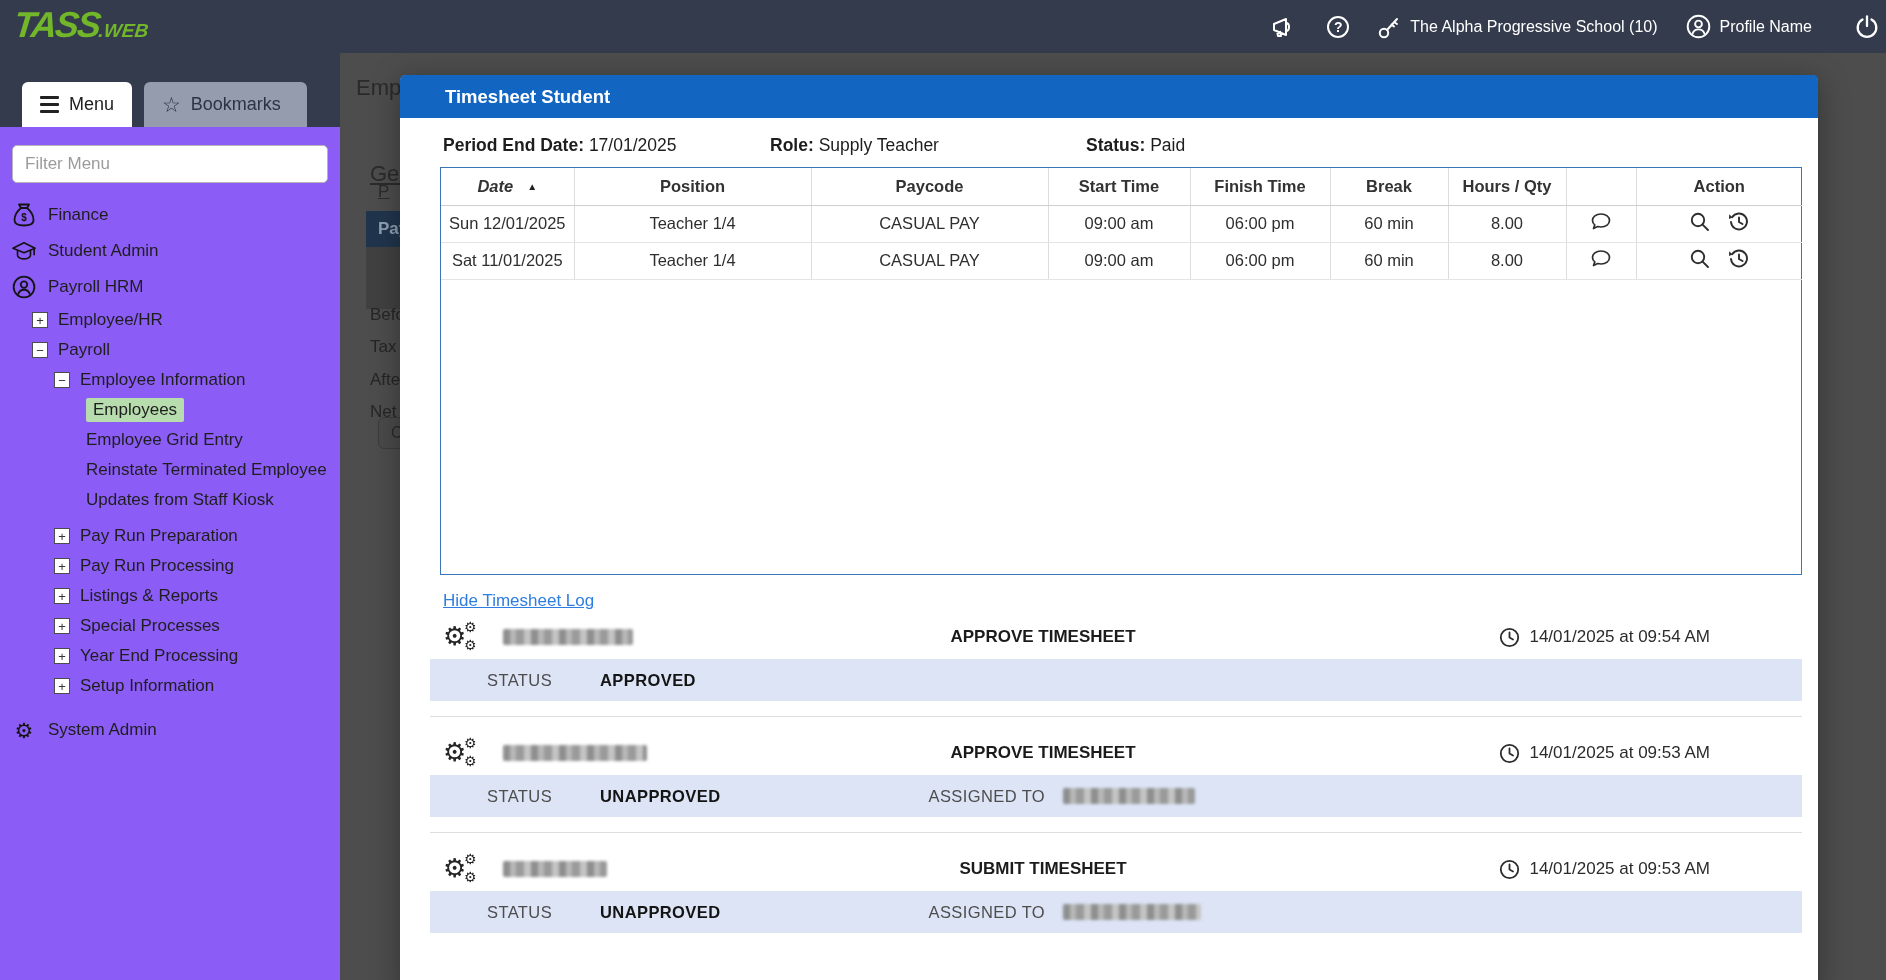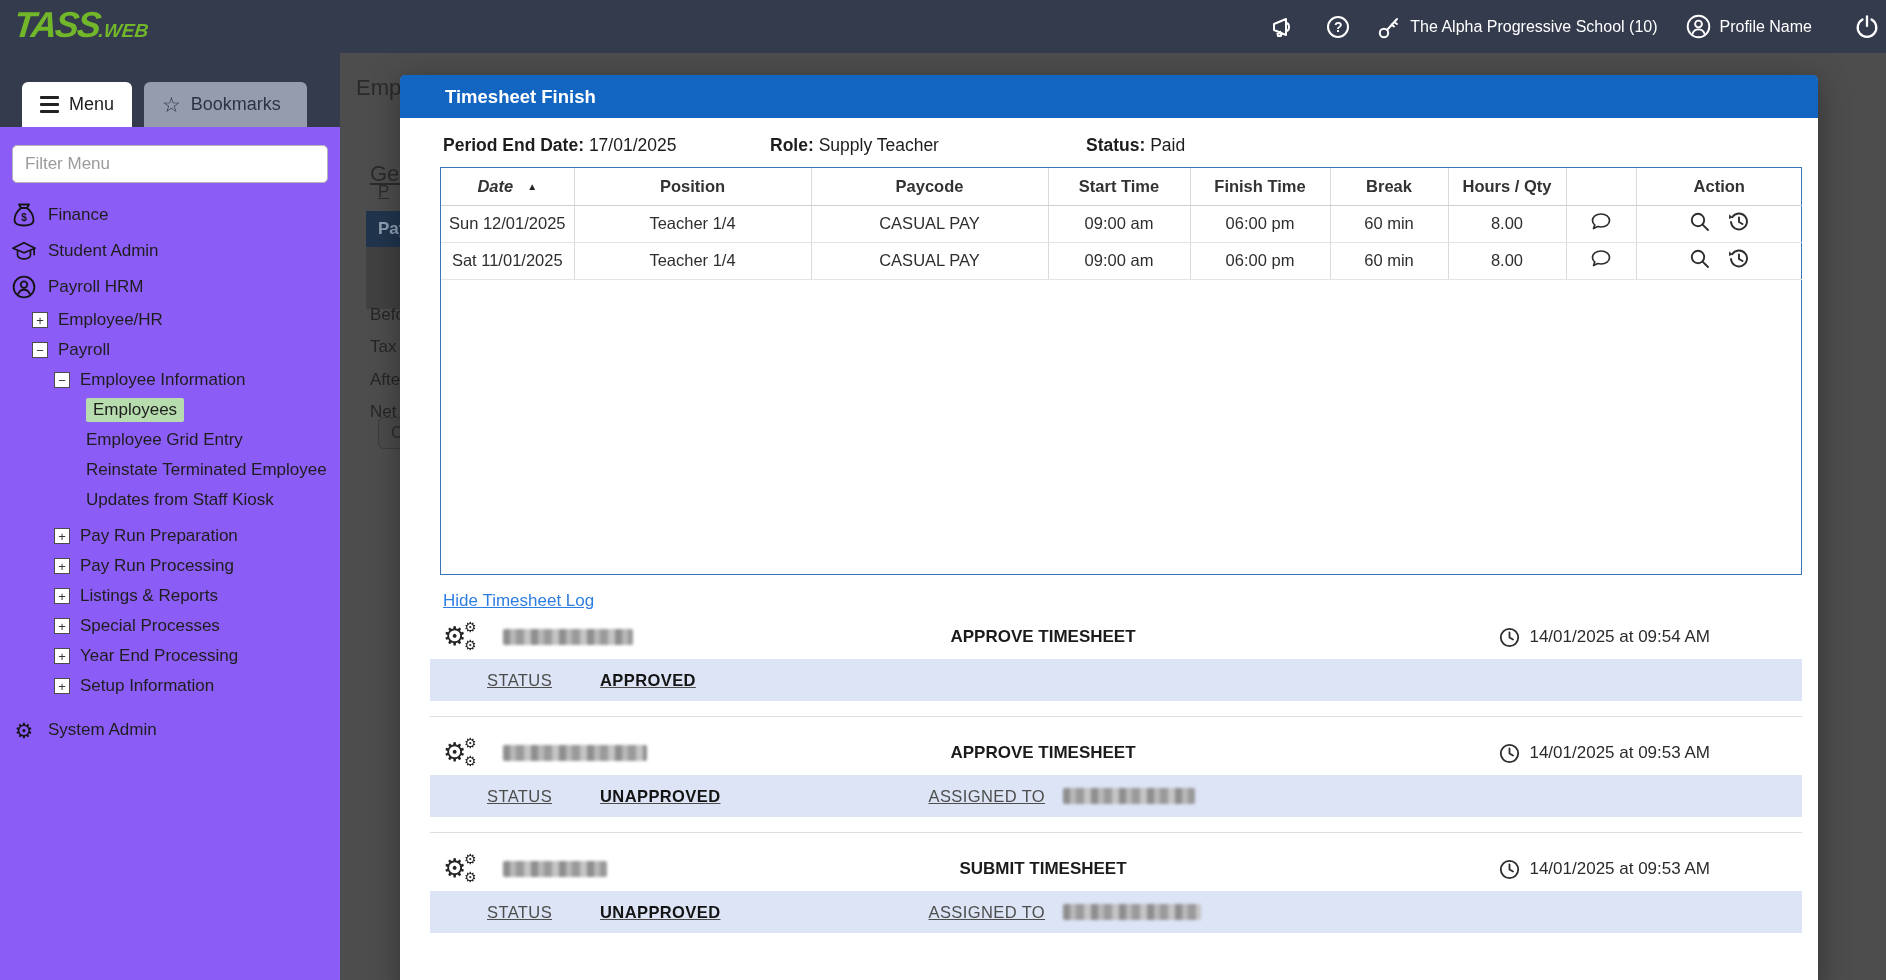--- a/index.html
+++ b/index.html
@@ -99,21 +99,21 @@
   .log-link { position:absolute; left:43px; top:516px; font-size:17px; color:#2e7de1;
     text-decoration:underline; cursor:pointer; }
 
   .log { position:absolute; left:30px; top:540px; width:1372px; }
   .log-entry-row { display:flex; align-items:center; height:44px; padding-left:13px; }
   .log-name-col { display:flex; align-items:center; gap:24px; width:420px; }
   .log-action { width:360px; text-align:center; font-weight:bold; font-size:17px; color:#1b1b1b; }
   .log-time { flex:1; display:flex; justify-content:flex-end; align-items:center; gap:9px;
     padding-right:92px; font-size:17px; color:#2b2b2b; }
   .status-bar { height:42px; background:#dce4f6; display:flex; align-items:center;
-    padding-left:57px; font-size:16.5px; color:#4d4d4d; letter-spacing:.4px;text-decoration:underline; }
+    padding-left:57px; font-size:16.5px; color:#4d4d4d; letter-spacing:.4px; }
   .status-val { font-weight:bold; color:#141414; margin-left:48px; letter-spacing:.4px; }
   .assigned { margin-left:208px; display:flex; align-items:center; gap:18px; }
   .log-divider { border-top:1px solid #dedede; margin:15px 0 14px 0; }
 
   .redacted { display:inline-block; height:16px; border-radius:2px; filter:blur(1.6px);
     background:repeating-linear-gradient(90deg,#8e8e8e 0 7px,#b7b7b7 7px 13px,#9a9a9a 13px 21px,#c4c4c4 21px 28px); }
 
   .gears { position:relative; width:36px; height:34px; flex:0 0 auto; }
   .gears .g1 { position:absolute; left:0; top:3px; font-size:26px; color:#262626; line-height:1; }
   .gears .g2 { position:absolute; left:21px; top:0; font-size:14px; color:#262626; line-height:1; }
@@ -274,21 +274,21 @@
     <div class="bg-panel"></div>
     <div class="bg-label" style="top:252px;">Befor</div>
     <div class="bg-label" style="top:284px;">Tax</div>
     <div class="bg-label" style="top:317px;">After</div>
     <div class="bg-label" style="top:349px;">Net P</div>
     <div class="bg-btn">Ca</div>
   </div>
 
   <div class="modal">
     <div class="modal-head">
-      <span class="modal-title">Timesheet Finish</span>
+      <span class="modal-title">Timesheet Student</span>
     </div>
 
     <div class="info-row">
       <span class="info-item info-p"><b>Period End Date:</b> <span>17/01/2025</span></span>
       <span class="info-item info-r"><b>Role:</b> <span>Supply Teacher</span></span>
       <span class="info-item"><b>Status:</b> <span>Paid</span></span>
     </div>
 
     <div class="ts-table">
       <table>

